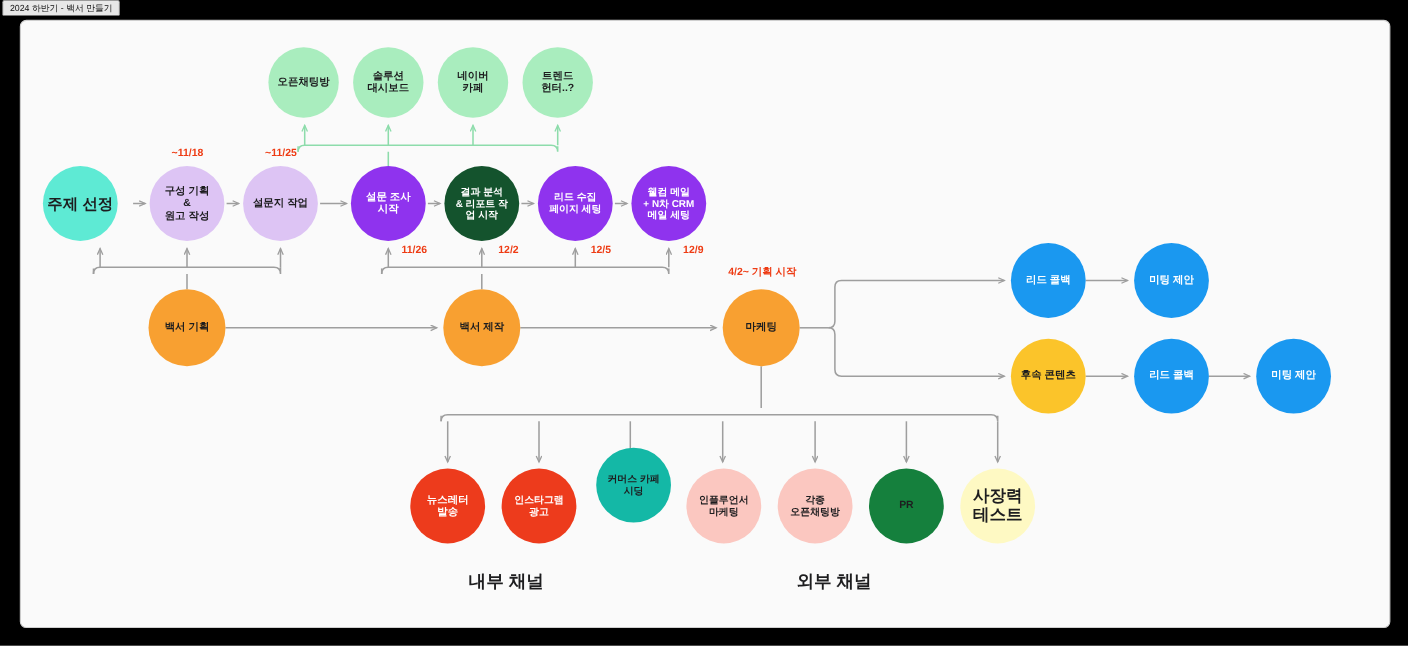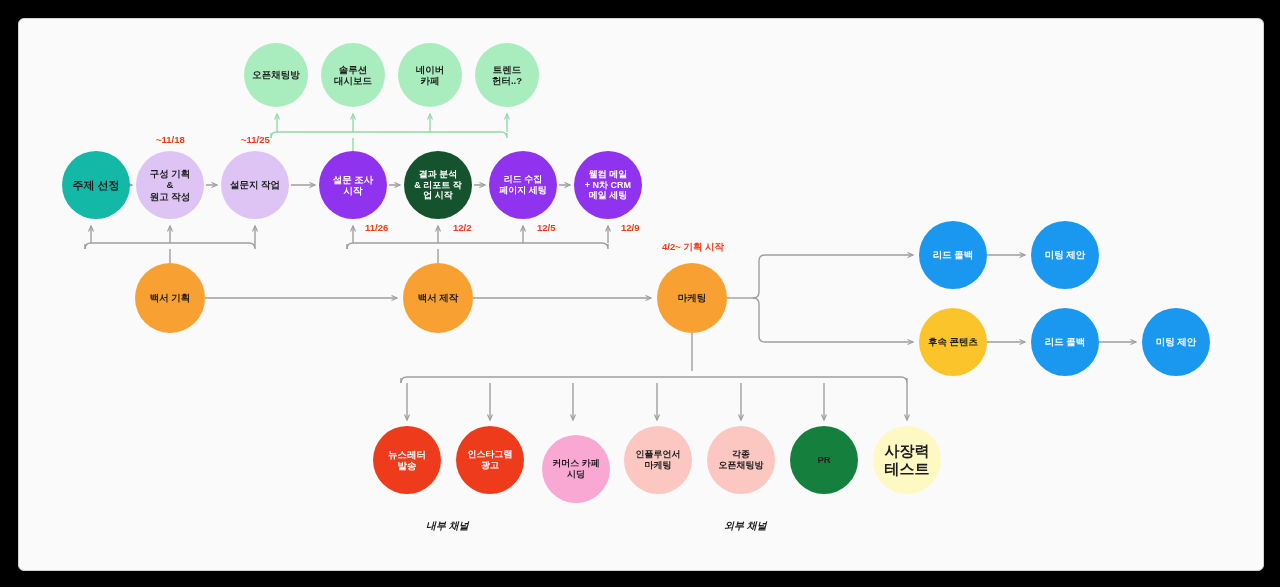--- a/index.html
+++ b/index.html
@@ -63,36 +63,38 @@
   .date-label{
     position:absolute;
     color:#ee3b13;
     font-size:9.5px;
     font-weight:bold;
     white-space:nowrap;
   }
   .group-label{
     position:absolute;
     color:#1d1d1f;
-    font-size:10px;
+    font-size:16px;
     font-weight:bold;
     white-space:nowrap;
-    font-style:italic;
   }
 
   
   #edges{position:absolute;left:0;top:0;width:1280px;height:587px;pointer-events:none;}
   .e-gray{fill:none;stroke:#9e9e9e;stroke-width:1.4;}
   .e-green{fill:none;stroke:#8ddcab;stroke-width:1.4;}
 </style>
 </head>
 <body>
 
 <div id="app">
 
+  <div id="titlebar">
+    <div id="tab">2024 하반기 - 백서 만들기</div>
+  </div>
 
   <div id="canvas-frame">
     <div id="canvas">
 
       <svg id="edges" viewBox="0 0 1280 587" xmlns="http://www.w3.org/2000/svg">
         <defs>
           <marker id="ah-gray" markerWidth="8" markerHeight="8" refX="6" refY="3" orient="auto" markerUnits="userSpaceOnUse">
             <path d="M0.5,0.5 L6,3 L0.5,5.5" fill="none" stroke="#9e9e9e" stroke-width="1.2"></path>
           </marker>
           <marker id="ah-green" markerWidth="8" markerHeight="8" refX="6" refY="3" orient="auto" markerUnits="userSpaceOnUse">
@@ -156,21 +158,21 @@
       </svg>
 
       <div id="nodes-layer">
           <div class="node n-green" style="left: 243px; top: 42px; width: 64px; height: 64px; font-size: 9.5px; background: rgb(169, 237, 190);">오픈채팅방</div>
           <div class="node n-green" style="left: 320px; top: 42px; width: 64px; height: 64px; font-size: 9.5px; background: rgb(169, 237, 190);">솔루션
 대시보드</div>
           <div class="node n-green" style="left: 397px; top: 42px; width: 64px; height: 64px; font-size: 9.5px; background: rgb(169, 237, 190);">네이버
 카페</div>
           <div class="node n-green" style="left: 474px; top: 42px; width: 64px; height: 64px; font-size: 9.5px; background: rgb(169, 237, 190);">트렌드
 헌터..?</div>
-          <div class="node n-lilac" style="left: 61px; top: 150px; width: 68px; height: 68px; font-size: 11px; background: #14b8a6;">주제 선정</div>
+          <div class="node n-lilac" style="left: 38px; top: 150px; width: 68px; height: 68px; font-size: 14px; background: #5eead4;">주제 선정</div>
           <div class="node n-lilac" style="left: 135px; top: 150px; width: 68px; height: 68px; font-size: 9.5px; background: rgb(221, 196, 244);">구성 기획
 &amp;
 원고 작성</div>
           <div class="node n-lilac" style="left: 220px; top: 150px; width: 68px; height: 68px; font-size: 9.5px; background: rgb(221, 196, 244);">설문지 작업</div>
           <div class="node n-purple" style="left: 318px; top: 150px; width: 68px; height: 68px; font-size: 9.5px; background: rgb(143, 51, 238);">설문 조사
 시작</div>
           <div class="node n-purple" style="left: 403px; top: 150px; width: 68px; height: 68px; font-size: 9px; background: #14532d;">결과 분석
 &amp; 리포트 작
 업 시작</div>
           <div class="node n-purple" style="left: 488px; top: 150px; width: 68px; height: 68px; font-size: 9px; background: rgb(143, 51, 238);">리드 수집
@@ -183,21 +185,21 @@
           <div class="node n-orange" style="left: 656px; top: 262px; width: 70px; height: 70px; font-size: 9.5px; background: rgb(248, 160, 49);">마케팅</div>
           <div class="node n-blue" style="left: 918px; top: 220px; width: 68px; height: 68px; font-size: 9.5px; background: rgb(26, 152, 240);">리드 콜백</div>
           <div class="node n-blue" style="left: 1030px; top: 220px; width: 68px; height: 68px; font-size: 9.5px; background: rgb(26, 152, 240);">미팅 제안</div>
           <div class="node n-yellow" style="left: 918px; top: 307px; width: 68px; height: 68px; font-size: 9.5px; background: rgb(251, 196, 42);">후속 콘텐츠</div>
           <div class="node n-blue" style="left: 1030px; top: 307px; width: 68px; height: 68px; font-size: 9.5px; background: rgb(26, 152, 240);">리드 콜백</div>
           <div class="node n-blue" style="left: 1141px; top: 307px; width: 68px; height: 68px; font-size: 9.5px; background: rgb(26, 152, 240);">미팅 제안</div>
           <div class="node n-red" style="left: 372px; top: 425px; width: 68px; height: 68px; font-size: 9.5px; background: rgb(237, 59, 28);">뉴스레터
 발송</div>
           <div class="node n-red" style="left: 455px; top: 425px; width: 68px; height: 68px; font-size: 9px; background: rgb(237, 59, 28);">인스타그램
 광고</div>
-          <div class="node n-pink" style="left: 541px; top: 434px; width: 68px; height: 68px; font-size: 9px; background: #f9a8d4;">커머스 카페
+          <div class="node n-pink" style="left: 541px; top: 406px; width: 68px; height: 68px; font-size: 9px; background: #14b8a6;">커머스 카페
 시딩</div>
           <div class="node n-pink" style="left: 623px; top: 425px; width: 68px; height: 68px; font-size: 9px; background: rgb(251, 199, 192);">인플루언서
 마케팅</div>
           <div class="node n-pink" style="left: 706px; top: 425px; width: 68px; height: 68px; font-size: 9px; background: rgb(251, 199, 192);">각종
 오픈채팅방</div>
           <div class="node n-pink" style="left: 789px; top: 425px; width: 68px; height: 68px; font-size: 9.5px; background: #15803d;">PR</div>
           <div class="node n-pink" style="left: 872px; top: 425px; width: 68px; height: 68px; font-size: 15px; background: #fef9c3;">사장력
 테스트</div>
         </div>
       <div id="labels-layer">

